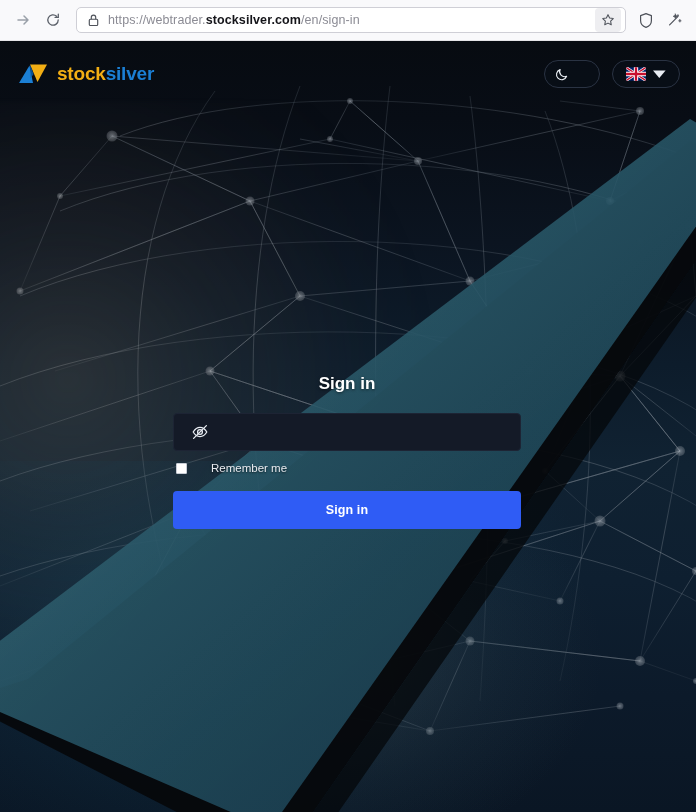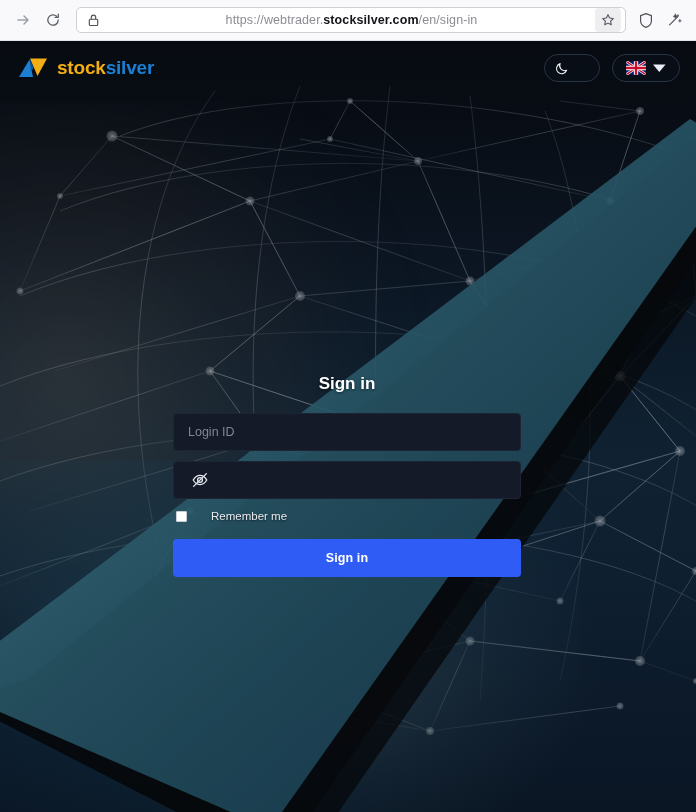--- a/index.html
+++ b/index.html
@@ -32,21 +32,20 @@
     display:flex; align-items:center;
     padding:0 4px 0 10px;
     position:relative;
   }
   .lock-icon { flex:0 0 auto; display:flex; align-items:center; margin-right:8px; }
   .url-text {
     flex:1 1 auto;
     font-size:12.5px; color:#8b8b94;
     white-space:nowrap; overflow:hidden;
     letter-spacing:.1px;
-    text-align:center;
   }
   .url-text .dom { color:#15151a; font-weight:bold; }
   .star-btn {
     width:26px; height:24px; border-radius:4px;
     background:#eeeef1;
     display:flex; align-items:center; justify-content:center;
     flex:0 0 auto;
   }
   .chrome-icon {
     width:28px; height:28px; border-radius:5px;
@@ -87,21 +86,21 @@
   
   .bg-teal {
     position:absolute; left:-60px; top:420px; width:640px; height:420px;
     background:radial-gradient(ellipse at 45% 40%, rgba(30,95,120,.30) 0%, rgba(20,70,95,.14) 48%, rgba(0,0,0,0) 76%);
   }
   .net { position:absolute; inset:0; }
   .phone { position:absolute; inset:0; }
 
   
   .site-header {
-    position:absolute; left:0; top:0; width:696px; height:54px;
+    position:absolute; left:0; top:6px; width:696px; height:54px;
     display:flex; align-items:center;
     padding:12px 16px;
     z-index:6;
   }
   .logo { display:flex; align-items:center; gap:7px; }
   .logo-mark { width:34px; height:24px; display:block; }
   .logo-text {
     font-size:19px; font-weight:bold; letter-spacing:-.2px;
   }
   .logo-text .s1 { color:#f2ae14; }
@@ -391,23 +390,20 @@
         </svg>
       </div>
 
     </div>
   </div>
 
   <div class="form">
 
     <div class="form-title">Sign in</div>
 
-    <div class="field">
-      <span class="ph">Login ID</span>
-    </div>
 
     <div class="field">
       <span class="eye-btn">
         <svg width="20" height="20" viewBox="0 0 20 20" fill="none" stroke="#e9edf3" stroke-width="1.3" stroke-linecap="round" stroke-linejoin="round">
           <path d="M3.2 10S6 5.4 10 5.4 16.8 10 16.8 10 14 14.6 10 14.6 3.2 10 3.2 10z"></path>
           <circle cx="10" cy="10" r="2.4"></circle>
           <path d="M3.6 16.4L16.4 3.6"></path>
         </svg>
       </span>
     </div>

